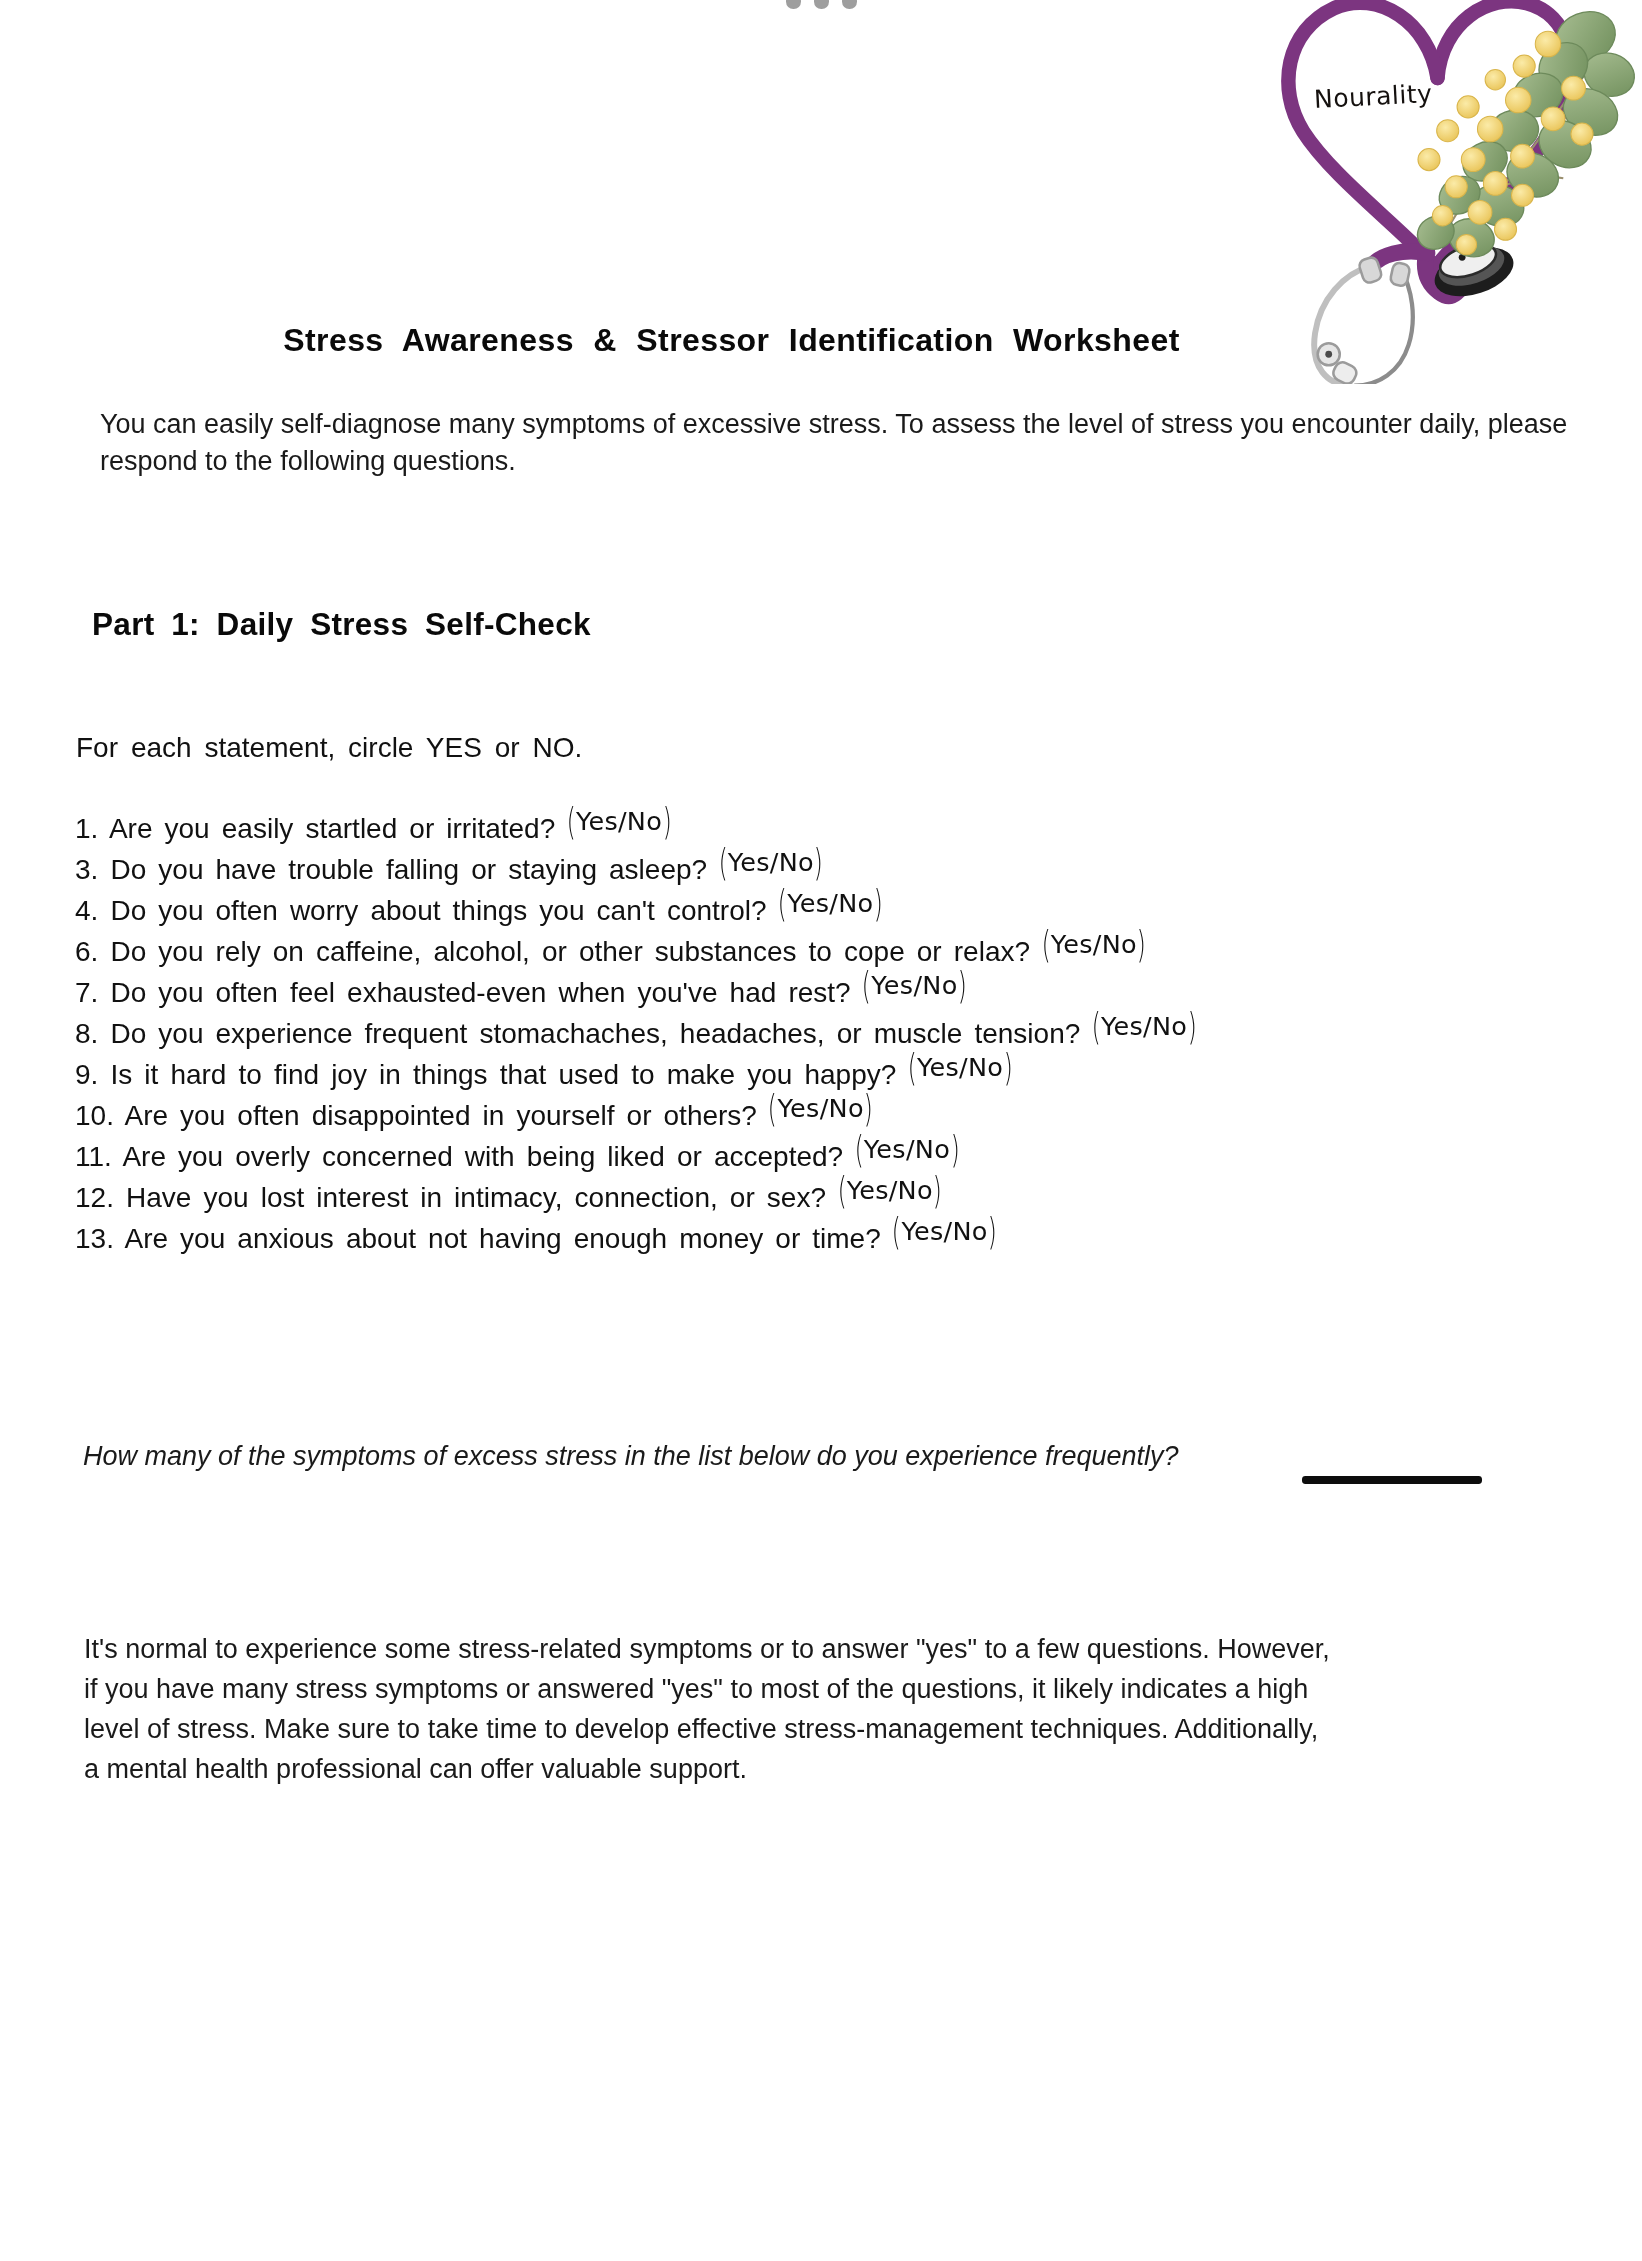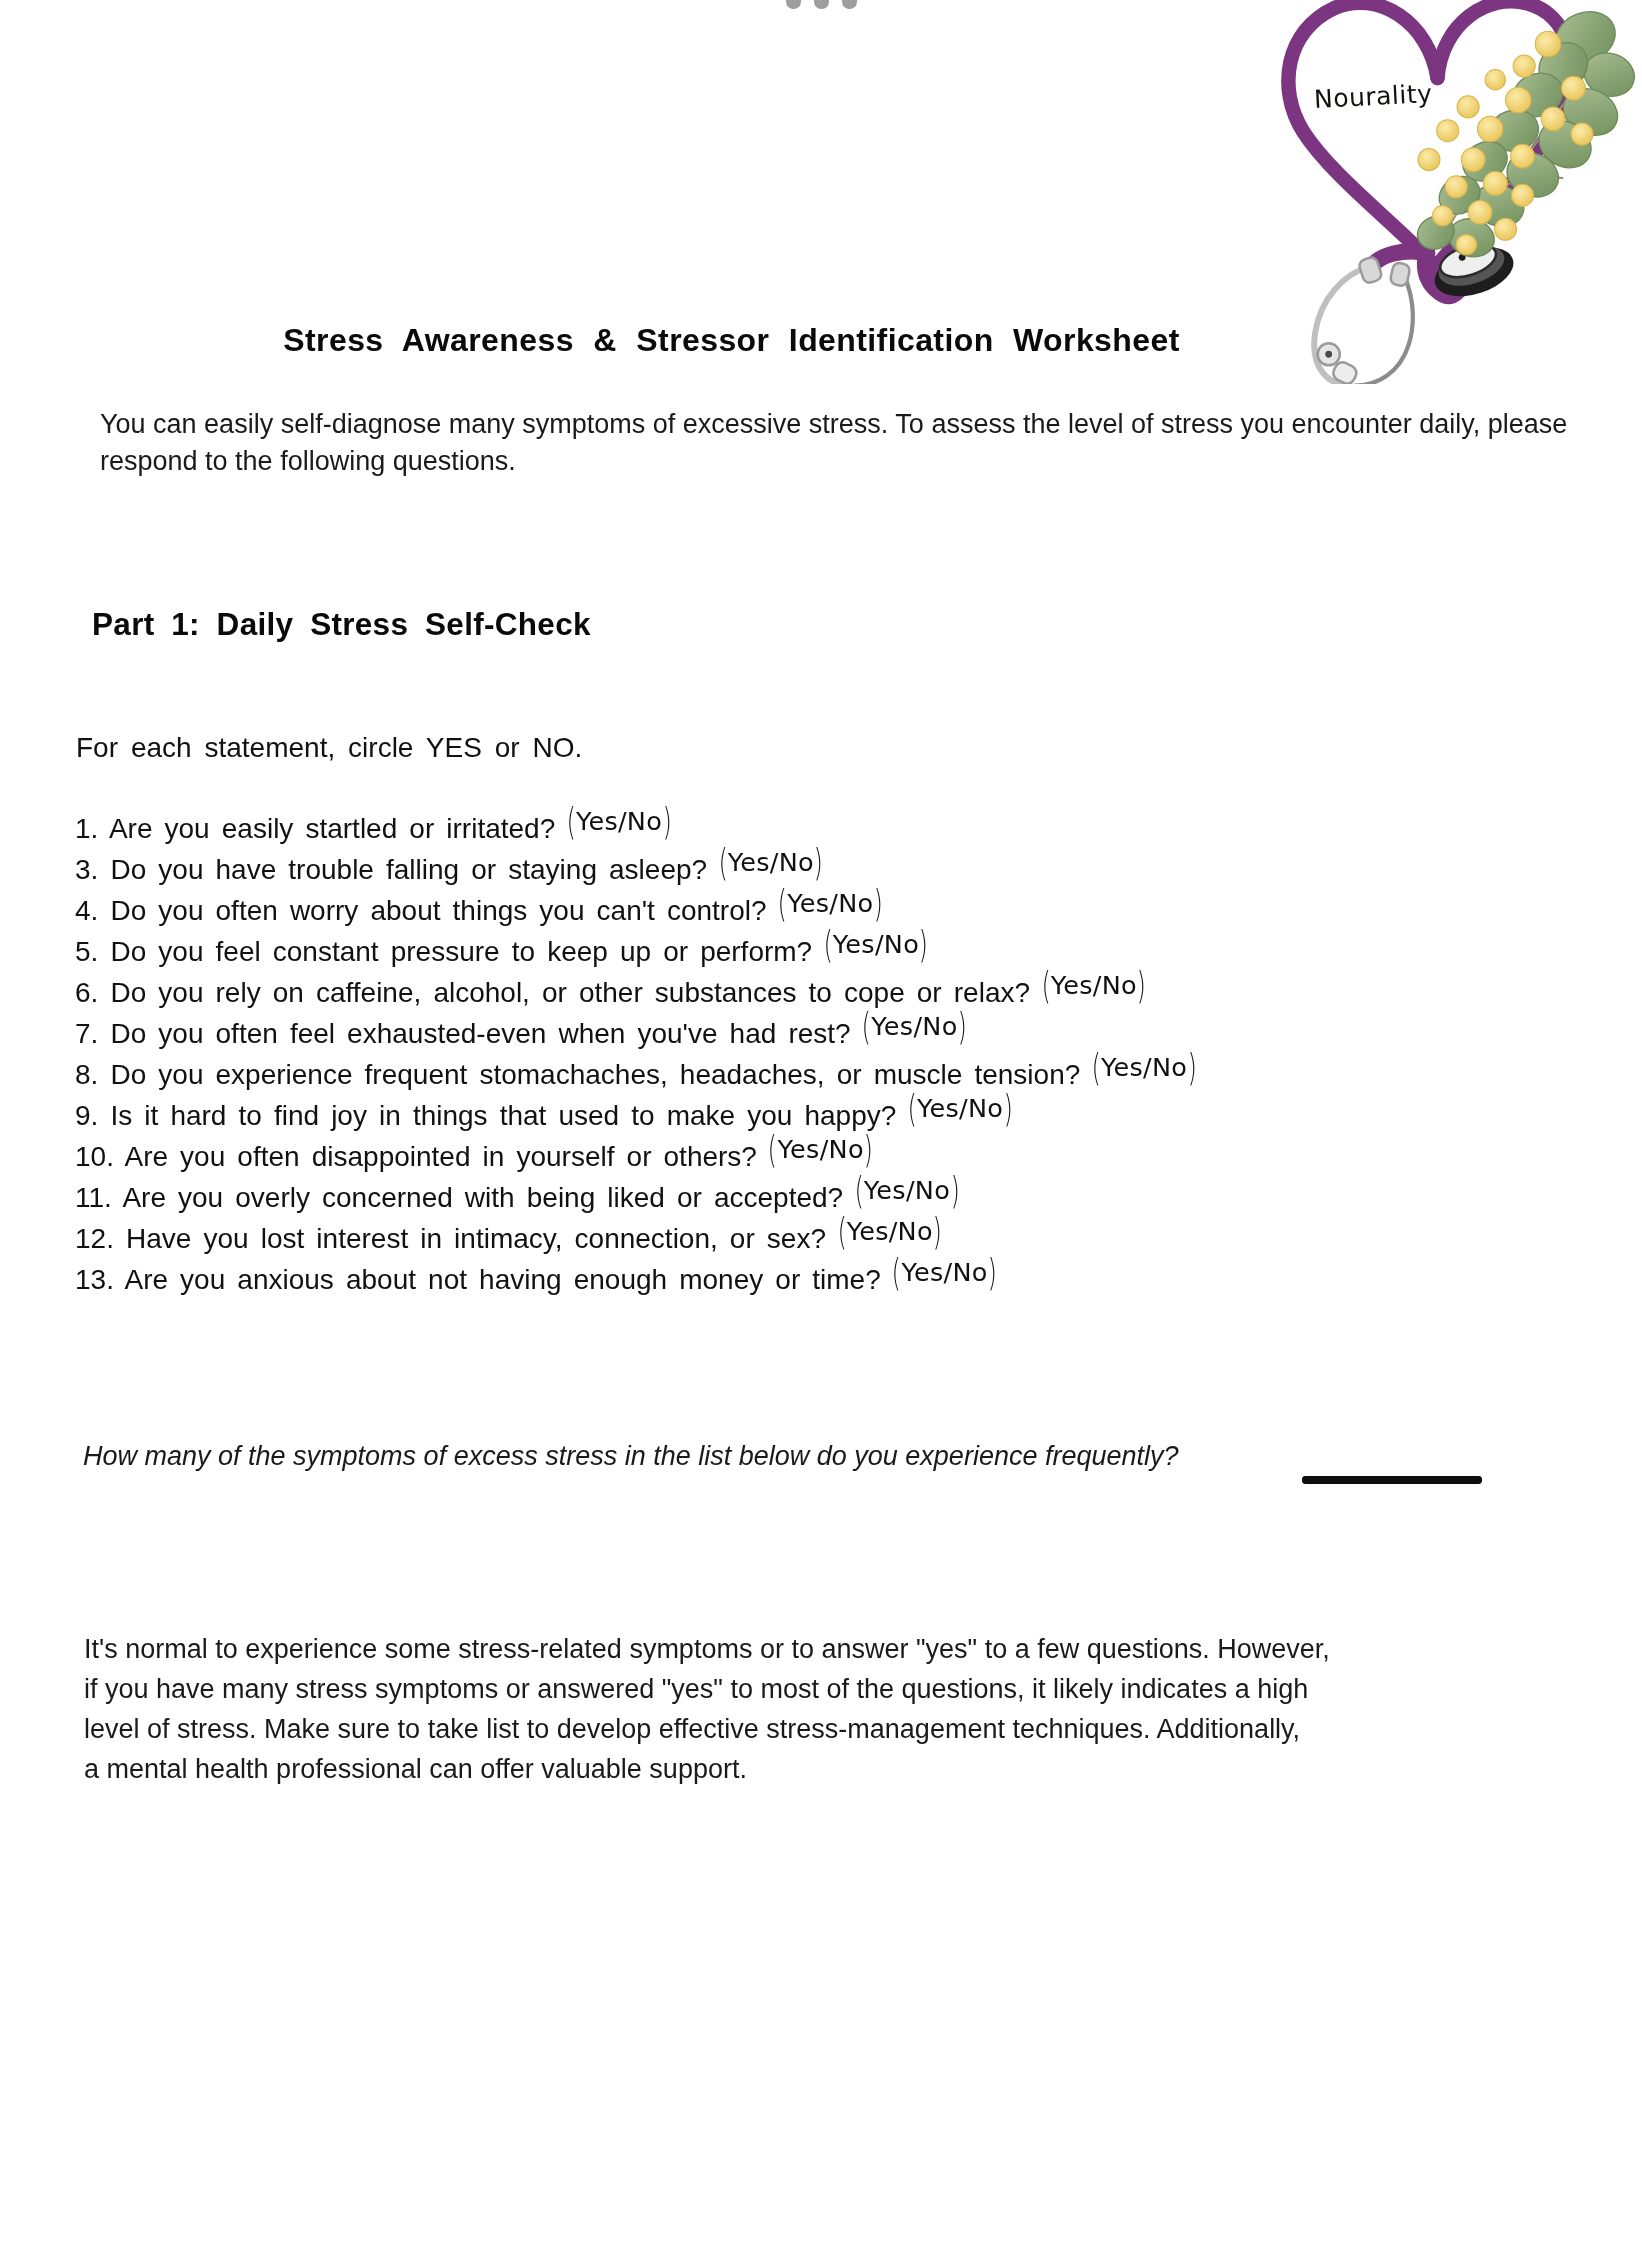--- a/index.html
+++ b/index.html
@@ -294,35 +294,34 @@
   <div class="intro">You can easily self-diagnose many symptoms of excessive stress. To assess the level of stress you encounter daily, please respond to the following questions.</div>
 
   <div class="part-heading">Part 1: Daily Stress Self-Check</div>
 
   <div class="instruction">For each statement, circle YES or NO.</div>
 
   <div class="q-list" id="question-list">
       <div class="q-row"><span class="q-num">1.</span><span class="q-text"> Are you easily startled or irritated?</span><span class="yesno"><span class="paren paren-l">(</span><span>Yes/No</span><span class="paren paren-r">)</span></span></div>
       <div class="q-row"><span class="q-num">3.</span><span class="q-text"> Do you have trouble falling or staying asleep?</span><span class="yesno"><span class="paren paren-l">(</span><span>Yes/No</span><span class="paren paren-r">)</span></span></div>
       <div class="q-row"><span class="q-num">4.</span><span class="q-text"> Do you often worry about things you can't control?</span><span class="yesno"><span class="paren paren-l">(</span><span>Yes/No</span><span class="paren paren-r">)</span></span></div>
-      <div class="q-row"><span class="q-num">5.</span><span class="q-text"> Do you feel constant pressure to keep up or perform?</span><span class="yesno"><span class="paren paren-l">(</span><span>Yes/No</span><span class="paren paren-r">)</span></span></div>
       <div class="q-row"><span class="q-num">6.</span><span class="q-text"> Do you rely on caffeine, alcohol, or other substances to cope or relax?</span><span class="yesno"><span class="paren paren-l">(</span><span>Yes/No</span><span class="paren paren-r">)</span></span></div>
       <div class="q-row"><span class="q-num">7.</span><span class="q-text"> Do you often feel exhausted-even when you've had rest?</span><span class="yesno"><span class="paren paren-l">(</span><span>Yes/No</span><span class="paren paren-r">)</span></span></div>
       <div class="q-row"><span class="q-num">8.</span><span class="q-text"> Do you experience frequent stomachaches, headaches, or muscle tension?</span><span class="yesno"><span class="paren paren-l">(</span><span>Yes/No</span><span class="paren paren-r">)</span></span></div>
       <div class="q-row"><span class="q-num">9.</span><span class="q-text"> Is it hard to find joy in things that used to make you happy?</span><span class="yesno"><span class="paren paren-l">(</span><span>Yes/No</span><span class="paren paren-r">)</span></span></div>
       <div class="q-row"><span class="q-num">10.</span><span class="q-text"> Are you often disappointed in yourself or others?</span><span class="yesno"><span class="paren paren-l">(</span><span>Yes/No</span><span class="paren paren-r">)</span></span></div>
       <div class="q-row"><span class="q-num">11.</span><span class="q-text"> Are you overly concerned with being liked or accepted?</span><span class="yesno"><span class="paren paren-l">(</span><span>Yes/No</span><span class="paren paren-r">)</span></span></div>
       <div class="q-row"><span class="q-num">12.</span><span class="q-text"> Have you lost interest in intimacy, connection, or sex?</span><span class="yesno"><span class="paren paren-l">(</span><span>Yes/No</span><span class="paren paren-r">)</span></span></div>
       <div class="q-row"><span class="q-num">13.</span><span class="q-text"> Are you anxious about not having enough money or time?</span><span class="yesno"><span class="paren paren-l">(</span><span>Yes/No</span><span class="paren paren-r">)</span></span></div>
     </div>
 
   <div class="count-q">How many of the symptoms of excess stress in the list below do you experience frequently?</div>
   <div class="answer-line"></div>
 
   <div class="closing" id="closing-block">
       <div>It's normal to experience some stress-related symptoms or to answer "yes" to a few questions. However,</div>
       <div>if you have many stress symptoms or answered "yes" to most of the questions, it likely indicates a high</div>
-      <div>level of stress. Make sure to take list to develop effective stress-management techniques. Additionally,</div>
+      <div>level of stress. Make sure to take time to develop effective stress-management techniques. Additionally,</div>
       <div>a mental health professional can offer valuable support.</div>
     </div>
 
 </div>
 
 
 </body></html>

